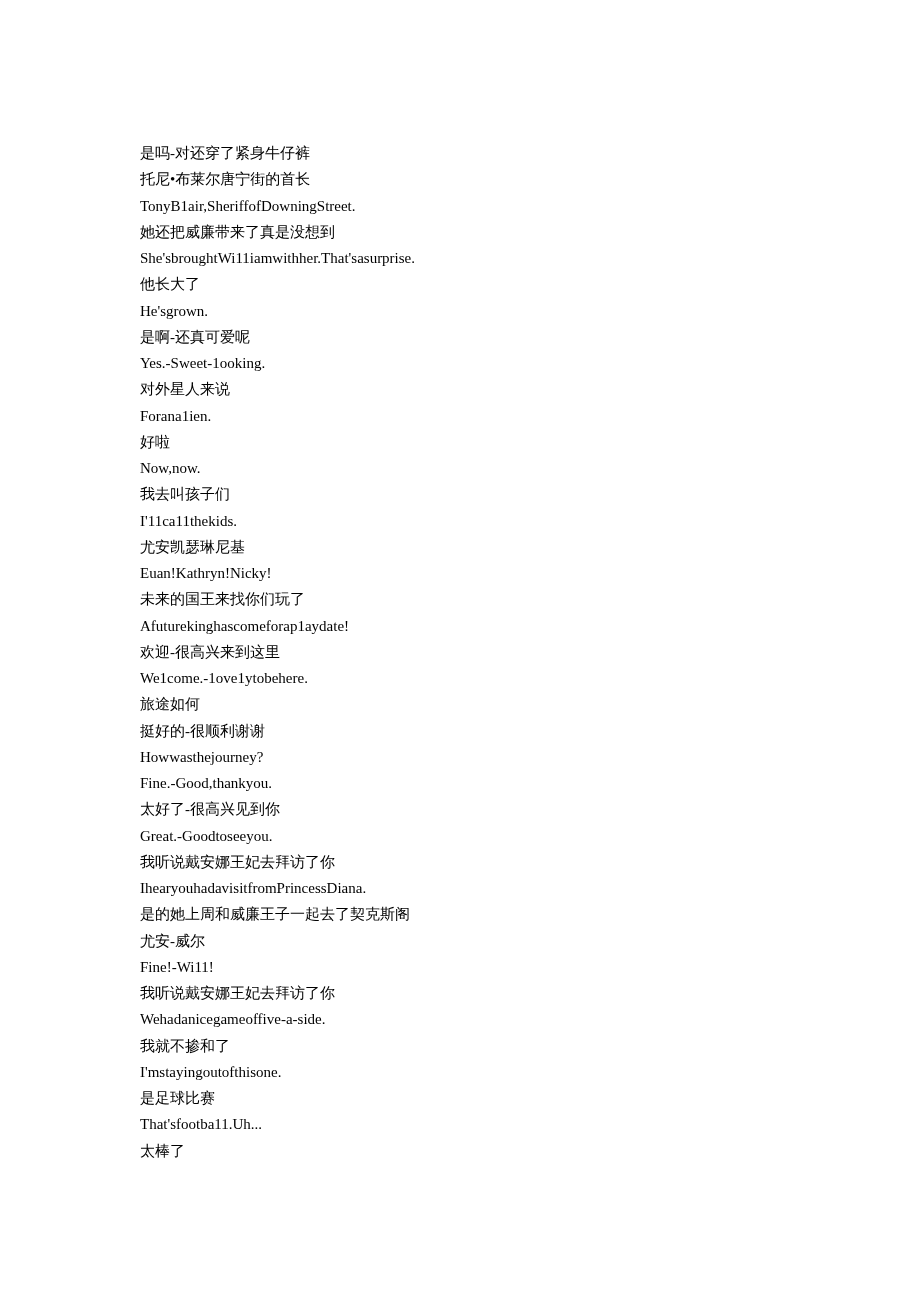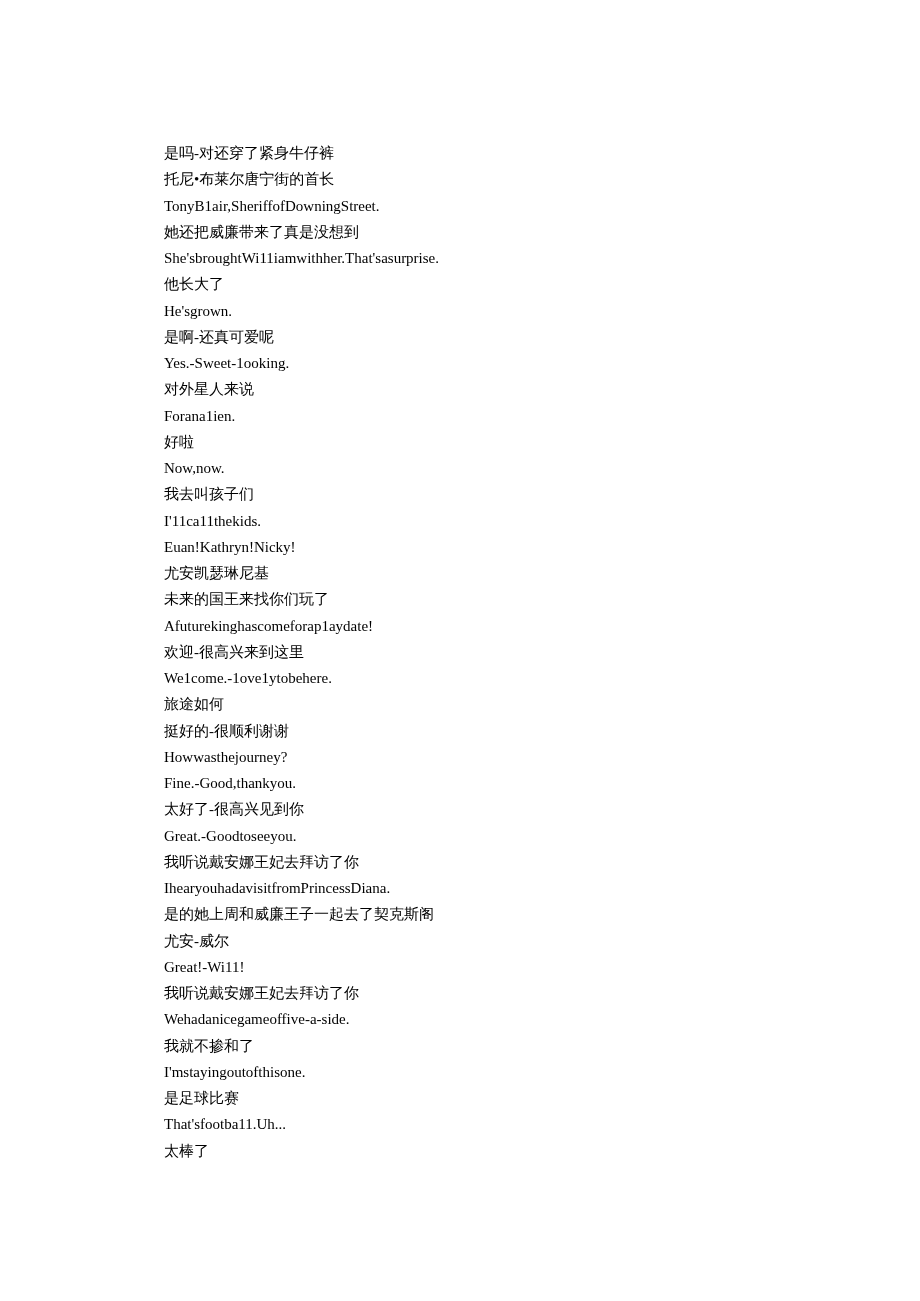--- a/index.html
+++ b/index.html
@@ -11,21 +11,20 @@
       background: #ffffff;
       font-family: "SimSun", "宋体", serif;
       font-size: 15px;
       line-height: 1.75;
       color: #000000;
       padding: 140px 140px 60px 140px;
       width: 920px;
     }
     .line {
       display: block;
-      margin-left: 24px;
     }
   </style>
 </head>
 <body>
 
 <div id="content">
     <span class="line">是吗-对还穿了紧身牛仔裤</span>
     <span class="line">托尼•布莱尔唐宁街的首长</span>
     <span class="line">TonyB1air,SheriffofDowningStreet.</span>
     <span class="line">她还把威廉带来了真是没想到</span>
@@ -33,37 +32,37 @@
     <span class="line">他长大了</span>
     <span class="line">He'sgrown.</span>
     <span class="line">是啊-还真可爱呢</span>
     <span class="line">Yes.-Sweet-1ooking.</span>
     <span class="line">对外星人来说</span>
     <span class="line">Forana1ien.</span>
     <span class="line">好啦</span>
     <span class="line">Now,now.</span>
     <span class="line">我去叫孩子们</span>
     <span class="line">I'11ca11thekids.</span>
+    <span class="line">尤安凯瑟琳尼基</span>
     <span class="line">Euan!Kathryn!Nicky!</span>
-    <span class="line">尤安凯瑟琳尼基</span>
     <span class="line">未来的国王来找你们玩了</span>
     <span class="line">Afuturekinghascomeforap1aydate!</span>
     <span class="line">欢迎-很高兴来到这里</span>
     <span class="line">We1come.-1ove1ytobehere.</span>
     <span class="line">旅途如何</span>
     <span class="line">挺好的-很顺利谢谢</span>
     <span class="line">Howwasthejourney?</span>
     <span class="line">Fine.-Good,thankyou.</span>
     <span class="line">太好了-很高兴见到你</span>
     <span class="line">Great.-Goodtoseeyou.</span>
     <span class="line">我听说戴安娜王妃去拜访了你</span>
     <span class="line">IhearyouhadavisitfromPrincessDiana.</span>
     <span class="line">是的她上周和威廉王子一起去了契克斯阁</span>
     <span class="line">尤安-威尔</span>
-    <span class="line">Great!-Wi11!</span>
+    <span class="line">Fine!-Wi11!</span>
     <span class="line">我听说戴安娜王妃去拜访了你</span>
     <span class="line">Wehadanicegameoffive-a-side.</span>
     <span class="line">我就不掺和了</span>
     <span class="line">I'mstayingoutofthisone.</span>
     <span class="line">是足球比赛</span>
     <span class="line">That'sfootba11.Uh...</span>
     <span class="line">太棒了</span>
   </div>
 
 </body></html>

